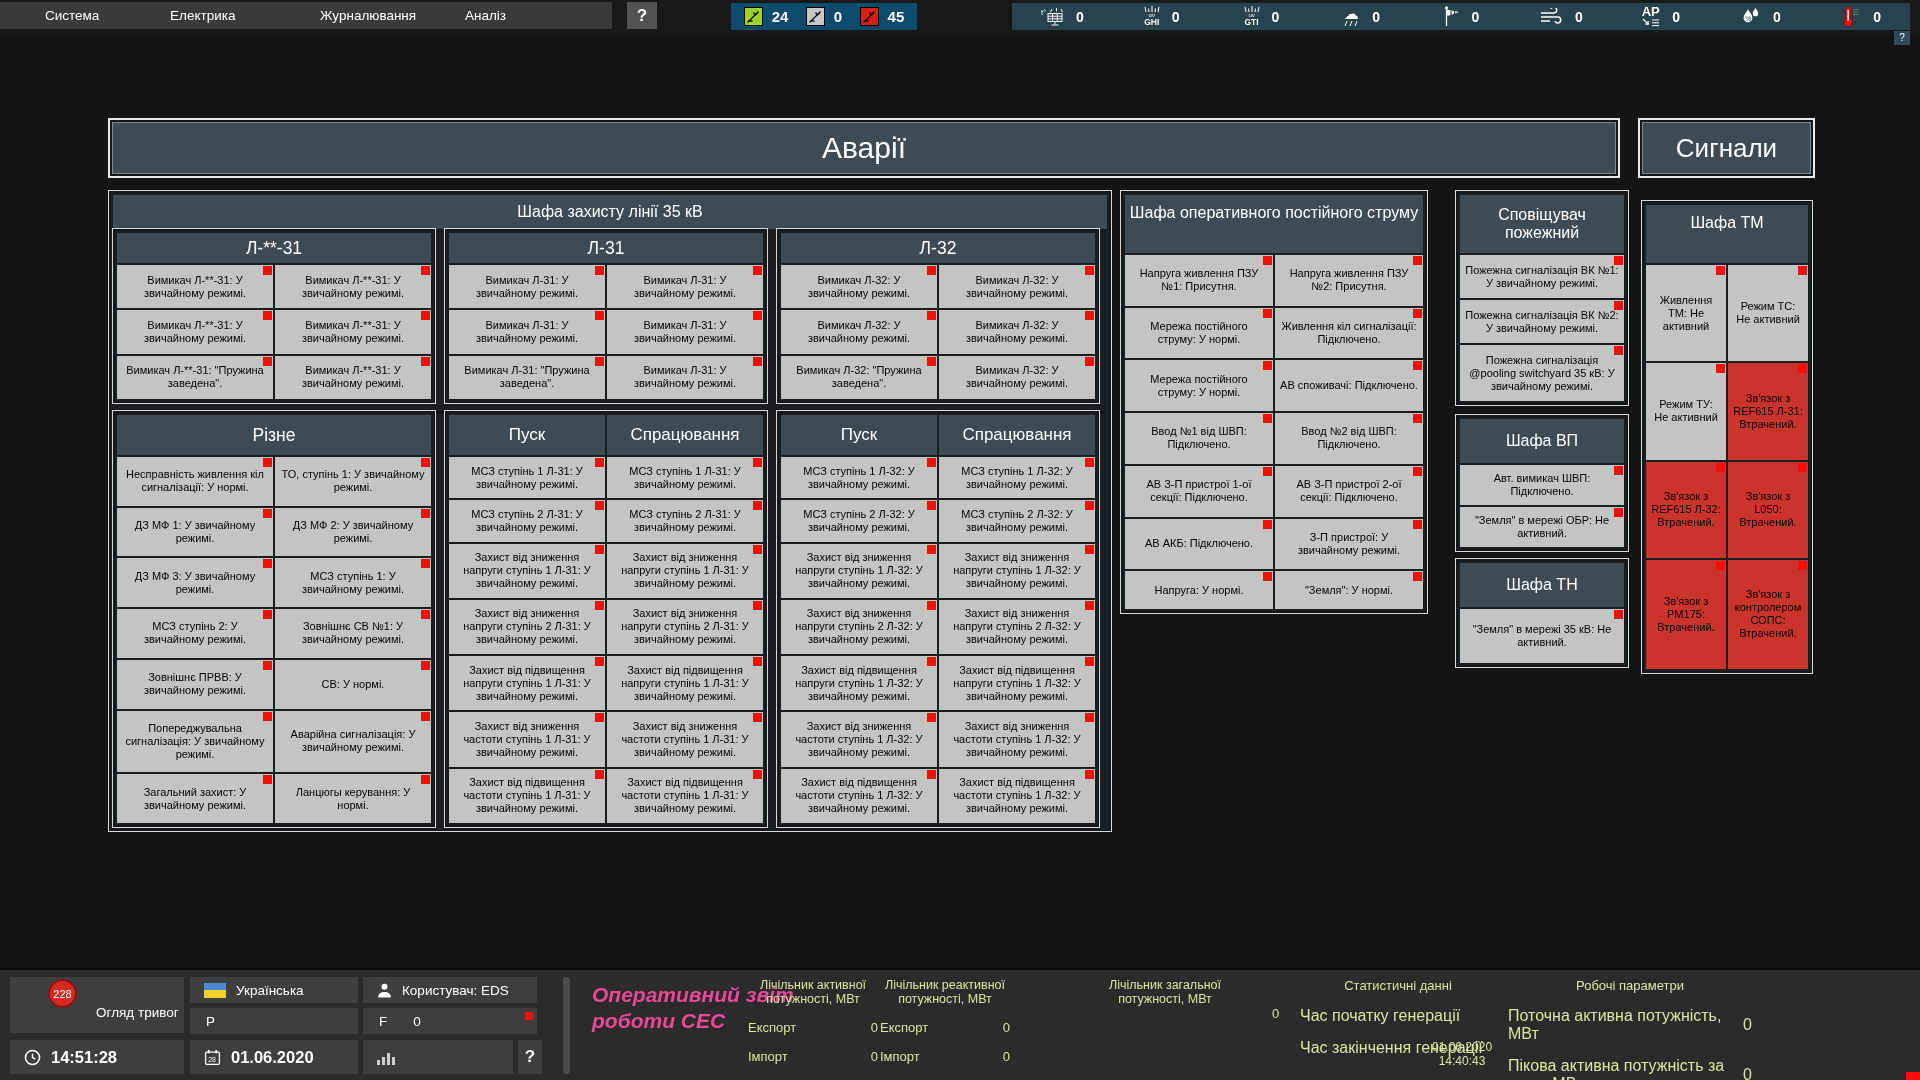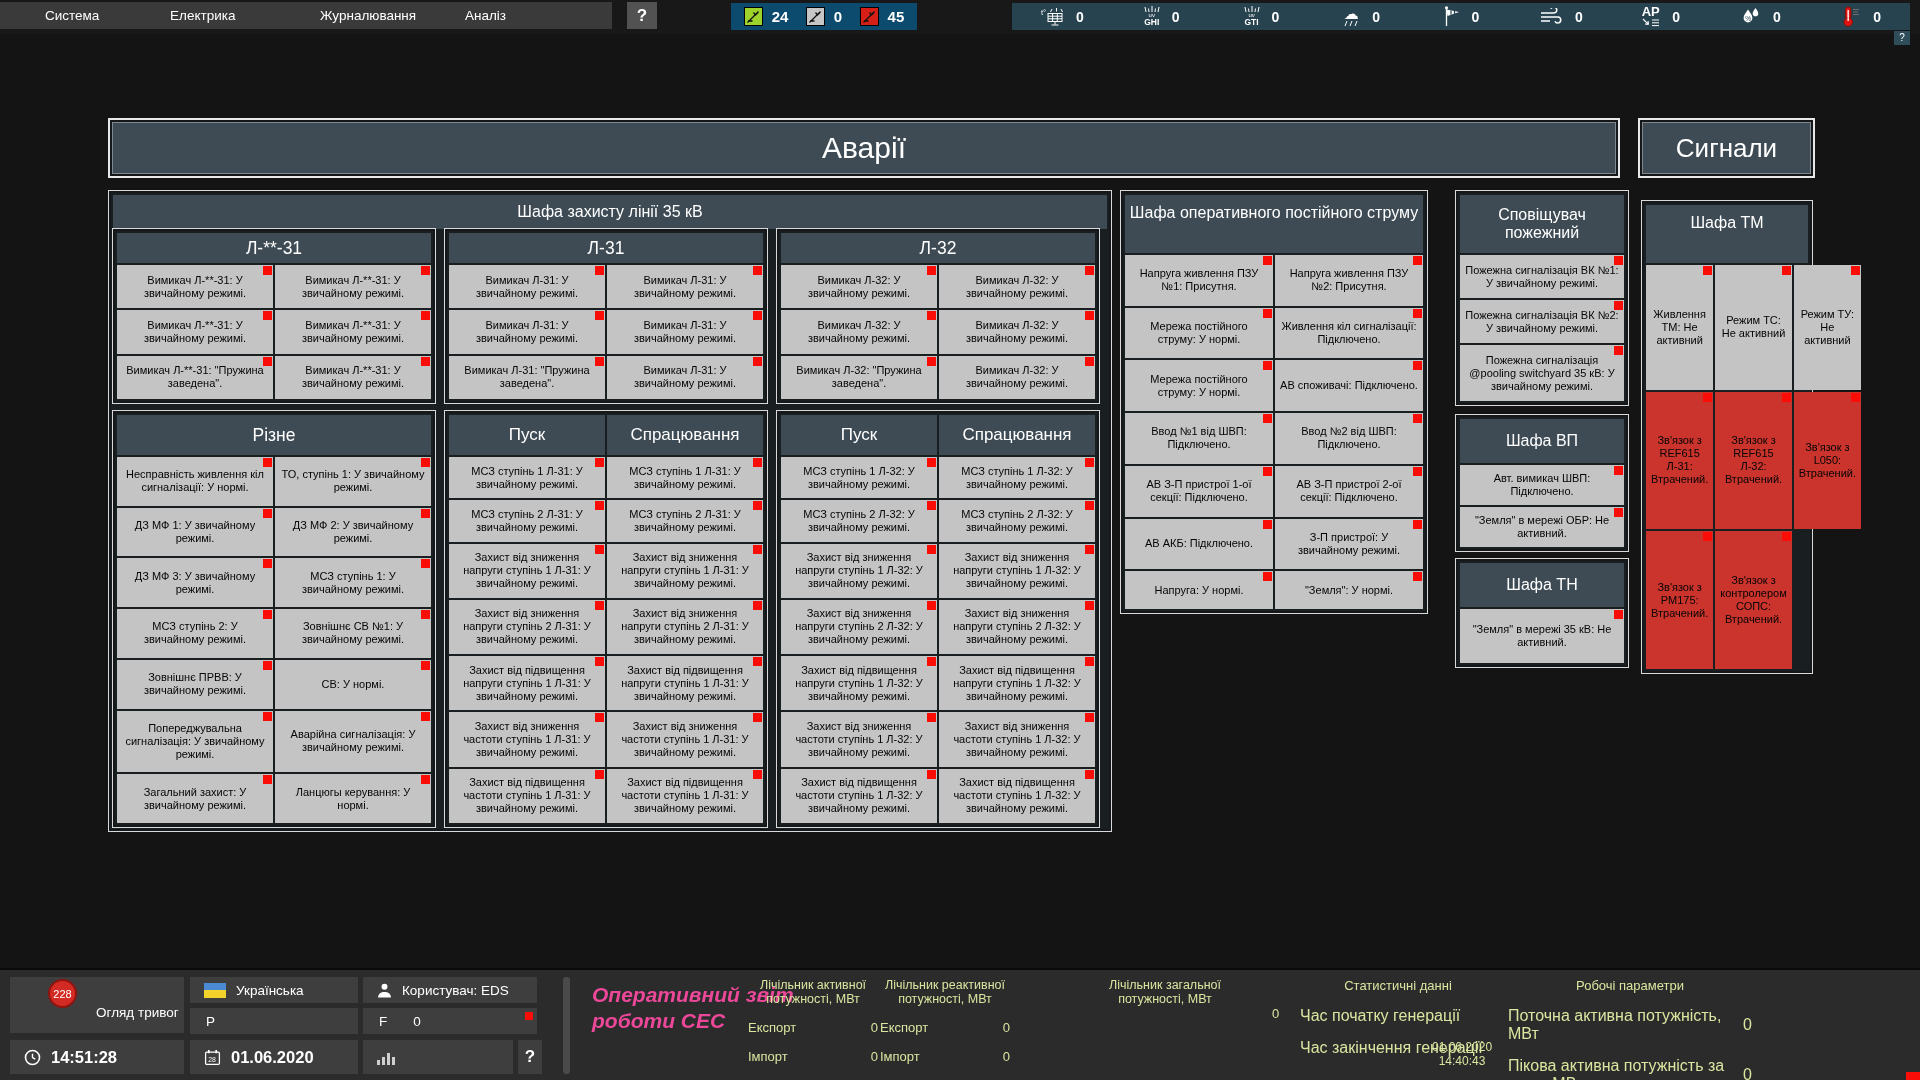--- a/index.html
+++ b/index.html
@@ -599,21 +599,21 @@
         <div class="panel-h" style="height: 44px;">Шафа ТН</div>
         <div class="pgrid" style="grid-template-columns: repeat(1, 1fr);">
           <div class="cell">
             <span>"Земля" в мережі 35 кВ: Не активний.</span>
             <span class="ind"></span>
           </div>
         </div>
       </div>
       <div class="panel" style="left: 1641px; top: 200px; width: 172px; height: 474px;">
         <div class="panel-h tall" style="height: 58px;">Шафа ТМ</div>
-        <div class="pgrid" style="grid-template-columns: repeat(3, 1fr);">
+        <div class="pgrid" style="grid-template-columns: repeat(2, 1fr);">
           <div class="cell">
             <span>Живлення ТМ: Не активний</span>
             <span class="ind"></span>
           </div>
           <div class="cell">
             <span>Режим ТС: Не активний</span>
             <span class="ind"></span>
           </div>
           <div class="cell">
             <span>Режим ТУ: Не активний</span>

